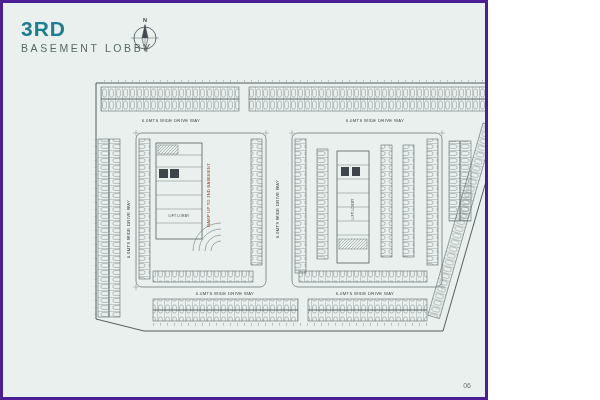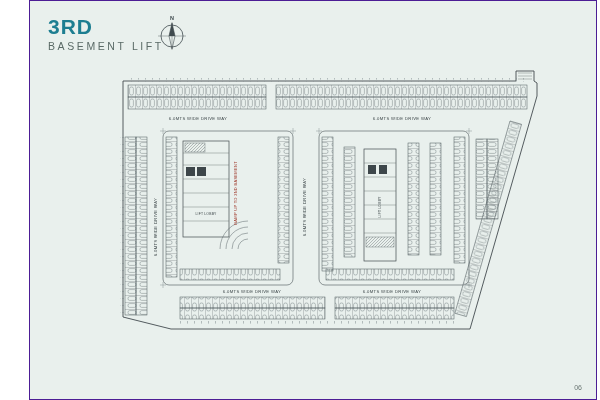--- a/index.html
+++ b/index.html
@@ -1,40 +1,40 @@
 <!DOCTYPE html>
 <html><head>
 <meta charset="utf-8">
 <style>
   html,body{margin:0;padding:0;}
   .page{
-    position:relative;width:568px;height:400px;
+    position:relative;width:488px;height:400px;
     background:#e9f0ed;overflow:hidden;
     font-family:"Liberation Sans",sans-serif;
-    border:1px solid #4c1d95;box-sizing:border-box;margin-left:29px;
+    border:3px solid #4c1d95;box-sizing:border-box;
   }
   .title-block{position:absolute;left:18px;top:14px;line-height:1.1;}
   .title-floor{font-size:21px;font-weight:bold;color:#1d7e91;letter-spacing:1px;}
   .title-sub{font-size:10.5px;color:#5a6a66;letter-spacing:2.6px;margin-top:3px;}
   .page-number{position:absolute;right:14px;bottom:8px;font-size:7px;color:#6b7774;}
   svg.plan{position:absolute;left:0;top:0;}
   .lbl{font-size:4.2px;fill:#3c4649;letter-spacing:0.35px;}
   .lbl-red{font-size:4px;fill:#a03b2e;letter-spacing:0.3px;}
   .lbl-core{font-size:3.4px;fill:#3c4649;letter-spacing:0.2px;}
   .lbl-n{font-size:5.5px;fill:#3f4a4e;font-weight:bold;}
   text{font-family:"Liberation Sans",sans-serif;}
 </style>
 </head>
 <body>
 
 <div class="page">
 
   <div class="title-block">
     <div class="title-floor">3RD</div>
-    <div class="title-sub">BASEMENT LIFT</div>
+    <div class="title-sub">BASEMENT LOBBY</div>
   </div>
 
   <svg class="plan" width="600" height="400" viewBox="0 0 600 400">
     <defs>
       <pattern id="stH" width="7" height="12" patternUnits="userSpaceOnUse">
         <path d="M0,0 V12" stroke="#4a5458" stroke-width="0.5"></path>
         <rect x="1.6" y="2" width="3.8" height="8" rx="1.6" fill="none" stroke="#6d787c" stroke-width="0.45"></rect>
       </pattern>
       <pattern id="stV" width="12" height="7" patternUnits="userSpaceOnUse">
         <path d="M0,0 H12" stroke="#4a5458" stroke-width="0.5"></path>

